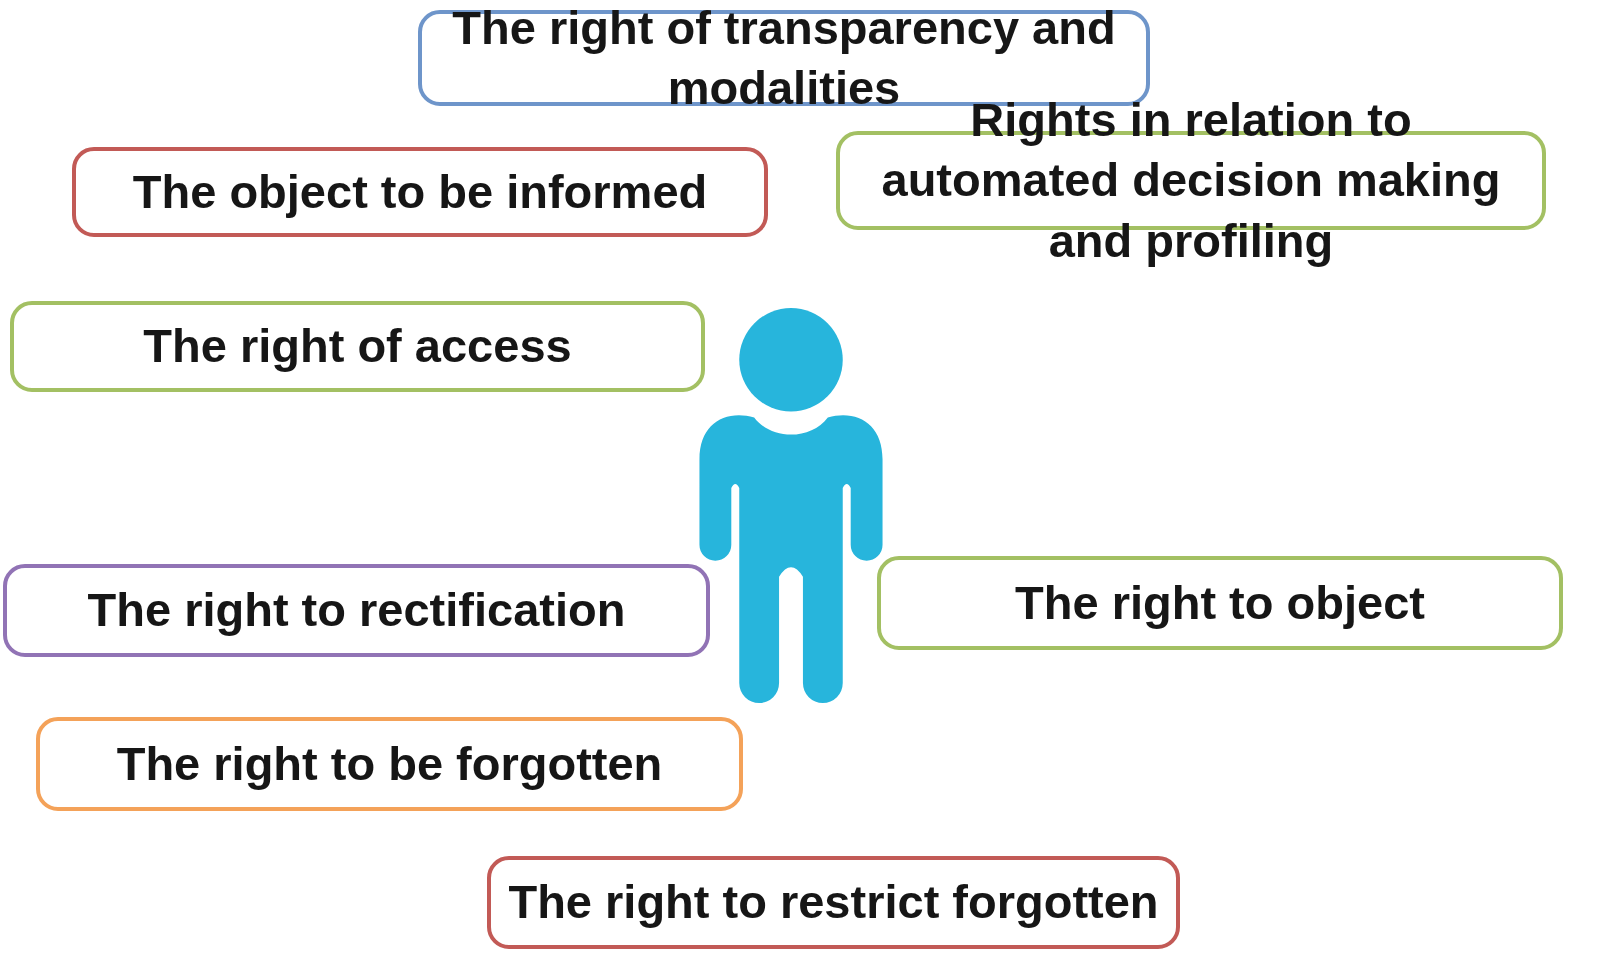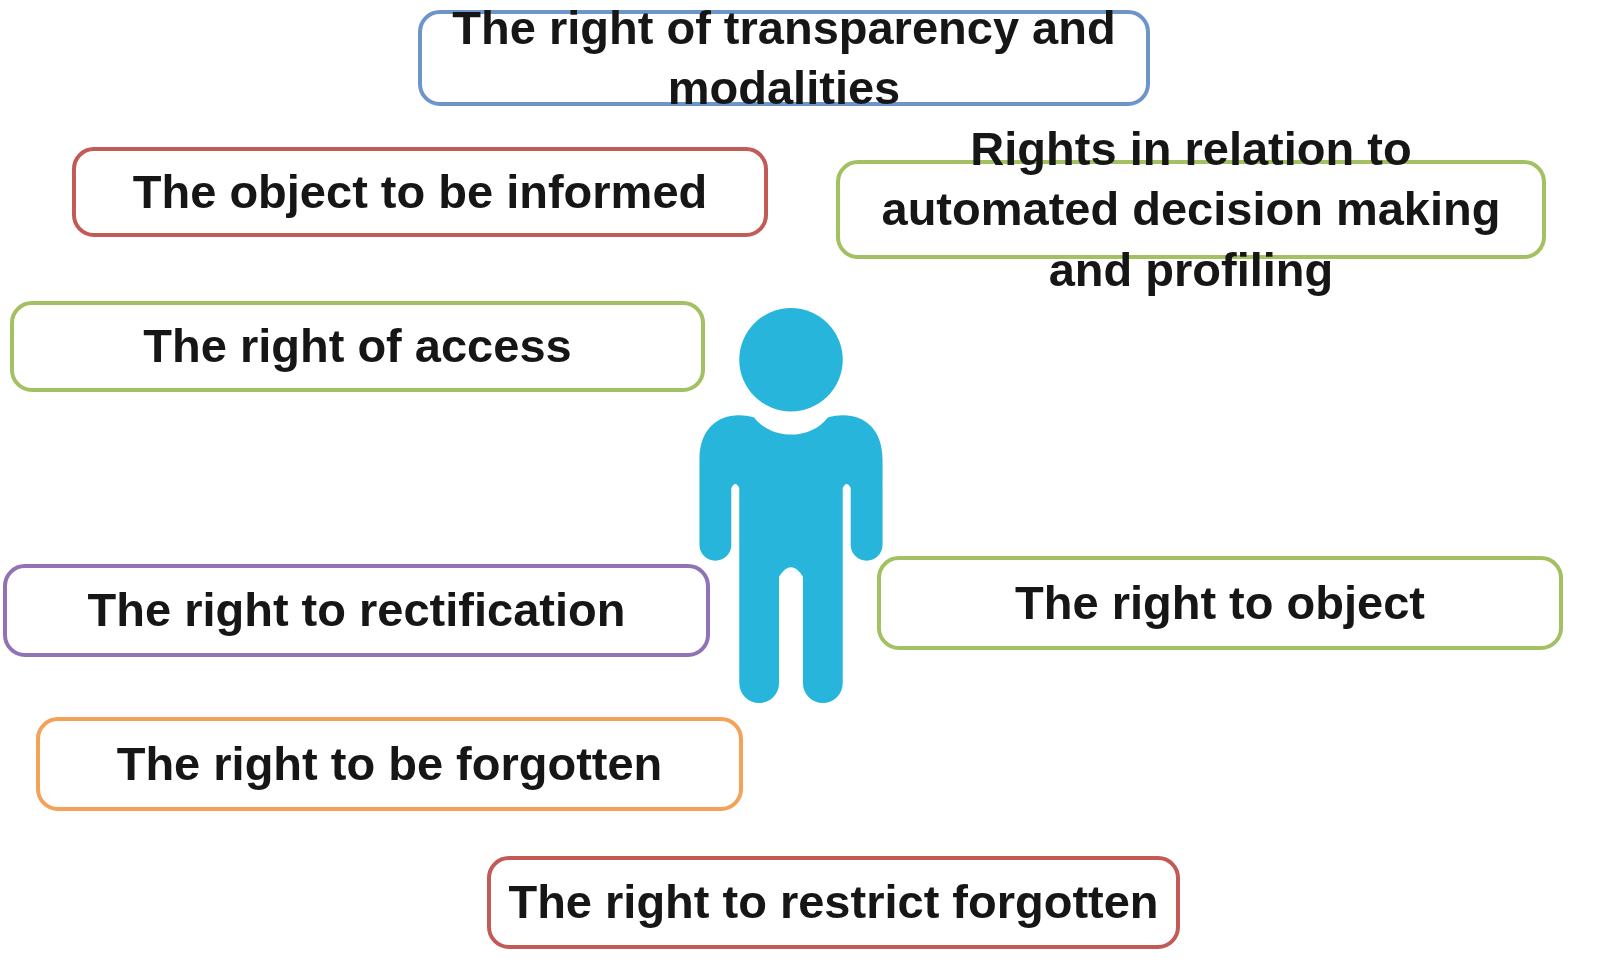--- a/index.html
+++ b/index.html
@@ -22,21 +22,21 @@
     box-sizing:border-box;
     padding:0 16px;
     font-size:47px;
     font-weight:bold;
     color:#161616;
     line-height:1.28;
   }
   
   .b0{left:418px;top:10px;width:732px;height:96px;}
   .b1{left:72px;top:147px;width:696px;height:90px;}
-  .b2{left:836px;top:160px;width:710px;height:99px;padding:16px 24px;}
+  .b2{left:836px;top:131px;width:710px;height:99px;padding:16px 24px;}
   .b3{left:10px;top:301px;width:695px;height:91px;}
   .b4{left:865px;top:309px;width:682px;height:96px;}
   .b5{left:3px;top:564px;width:707px;height:93px;}
   .b6{left:877px;top:556px;width:686px;height:94px;}
   .b7{left:36px;top:717px;width:707px;height:94px;}
   .b8{left:831px;top:705px;width:682px;height:92px;}
   .b9{left:487px;top:856px;width:693px;height:93px;}
   .person{
     position:absolute;
     left:695px;top:308px;

